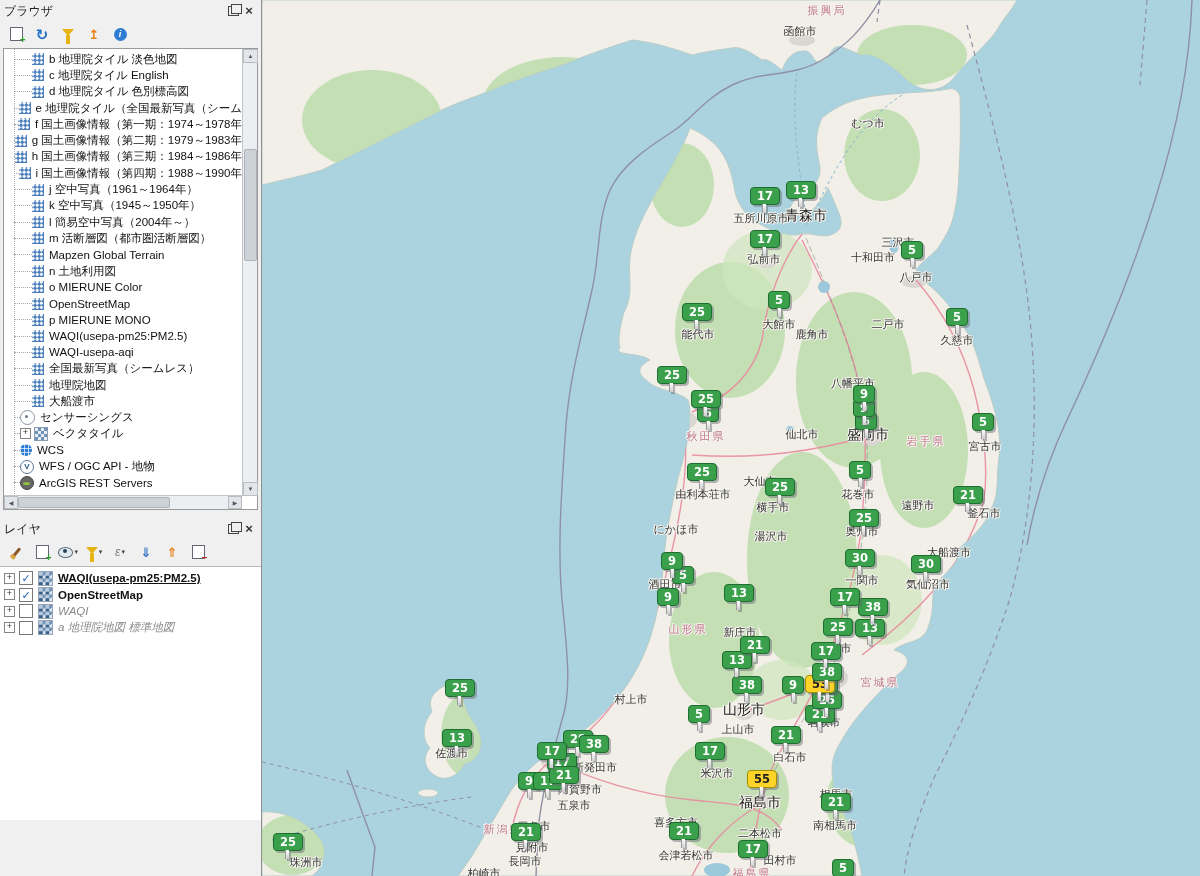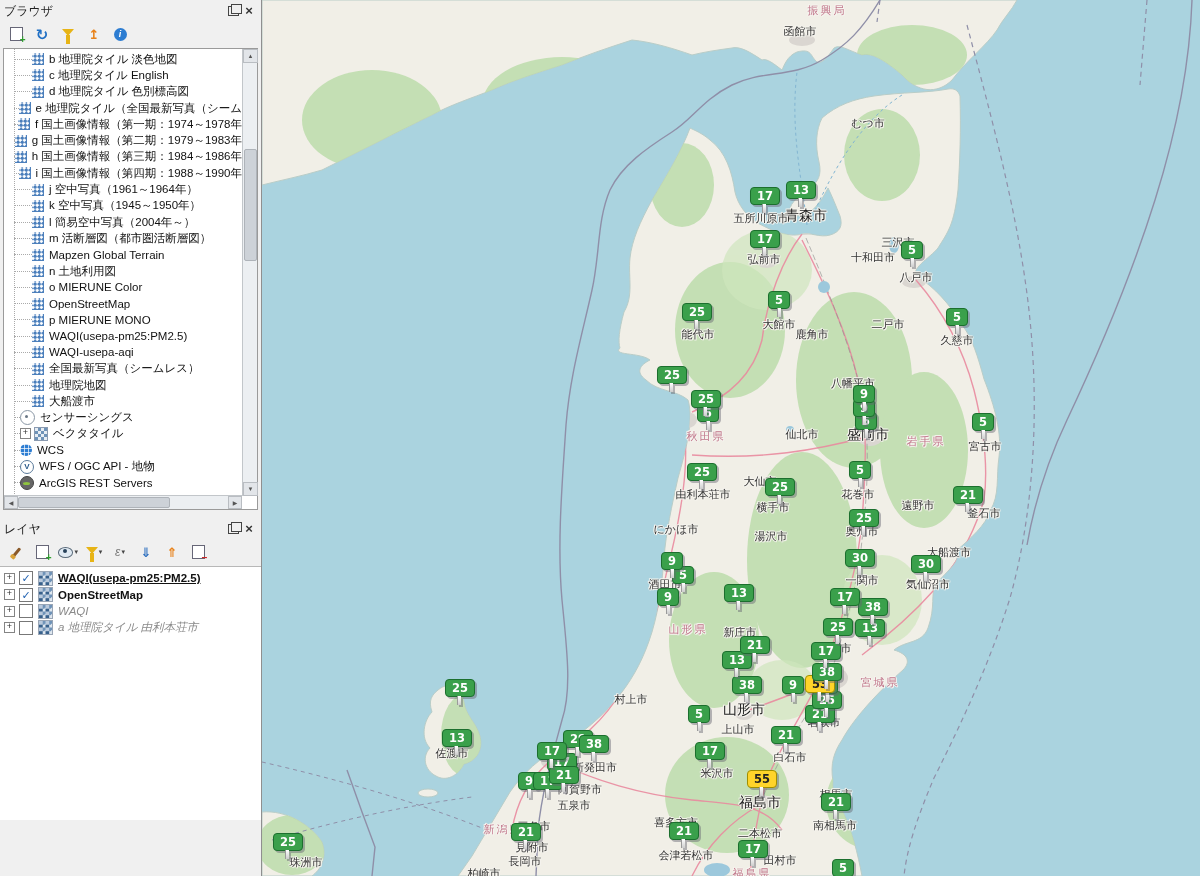--- a/index.html
+++ b/index.html
@@ -344,21 +344,21 @@
           <div class="lrow">
             <span class="texp">+</span>
             <span class="cbox"></span>
             <span class="checker-ic"></span>
             <span class="lname dim">WAQI</span>
           </div>
           <div class="lrow">
             <span class="texp">+</span>
             <span class="cbox"></span>
             <span class="checker-ic"></span>
-            <span class="lname dim">a 地理院タイル 由利本荘市</span>
+            <span class="lname dim">a 地理院地図 標準地図</span>
           </div>
         </div>
     </section>
   </aside>
 
   <main class="map" id="map">
     <svg width="938" height="876" viewBox="0 0 938 876">
       <rect x="0" y="0" width="938" height="876" fill="var(--sea)"></rect>
       <defs>
         <clipPath id="landclip">

